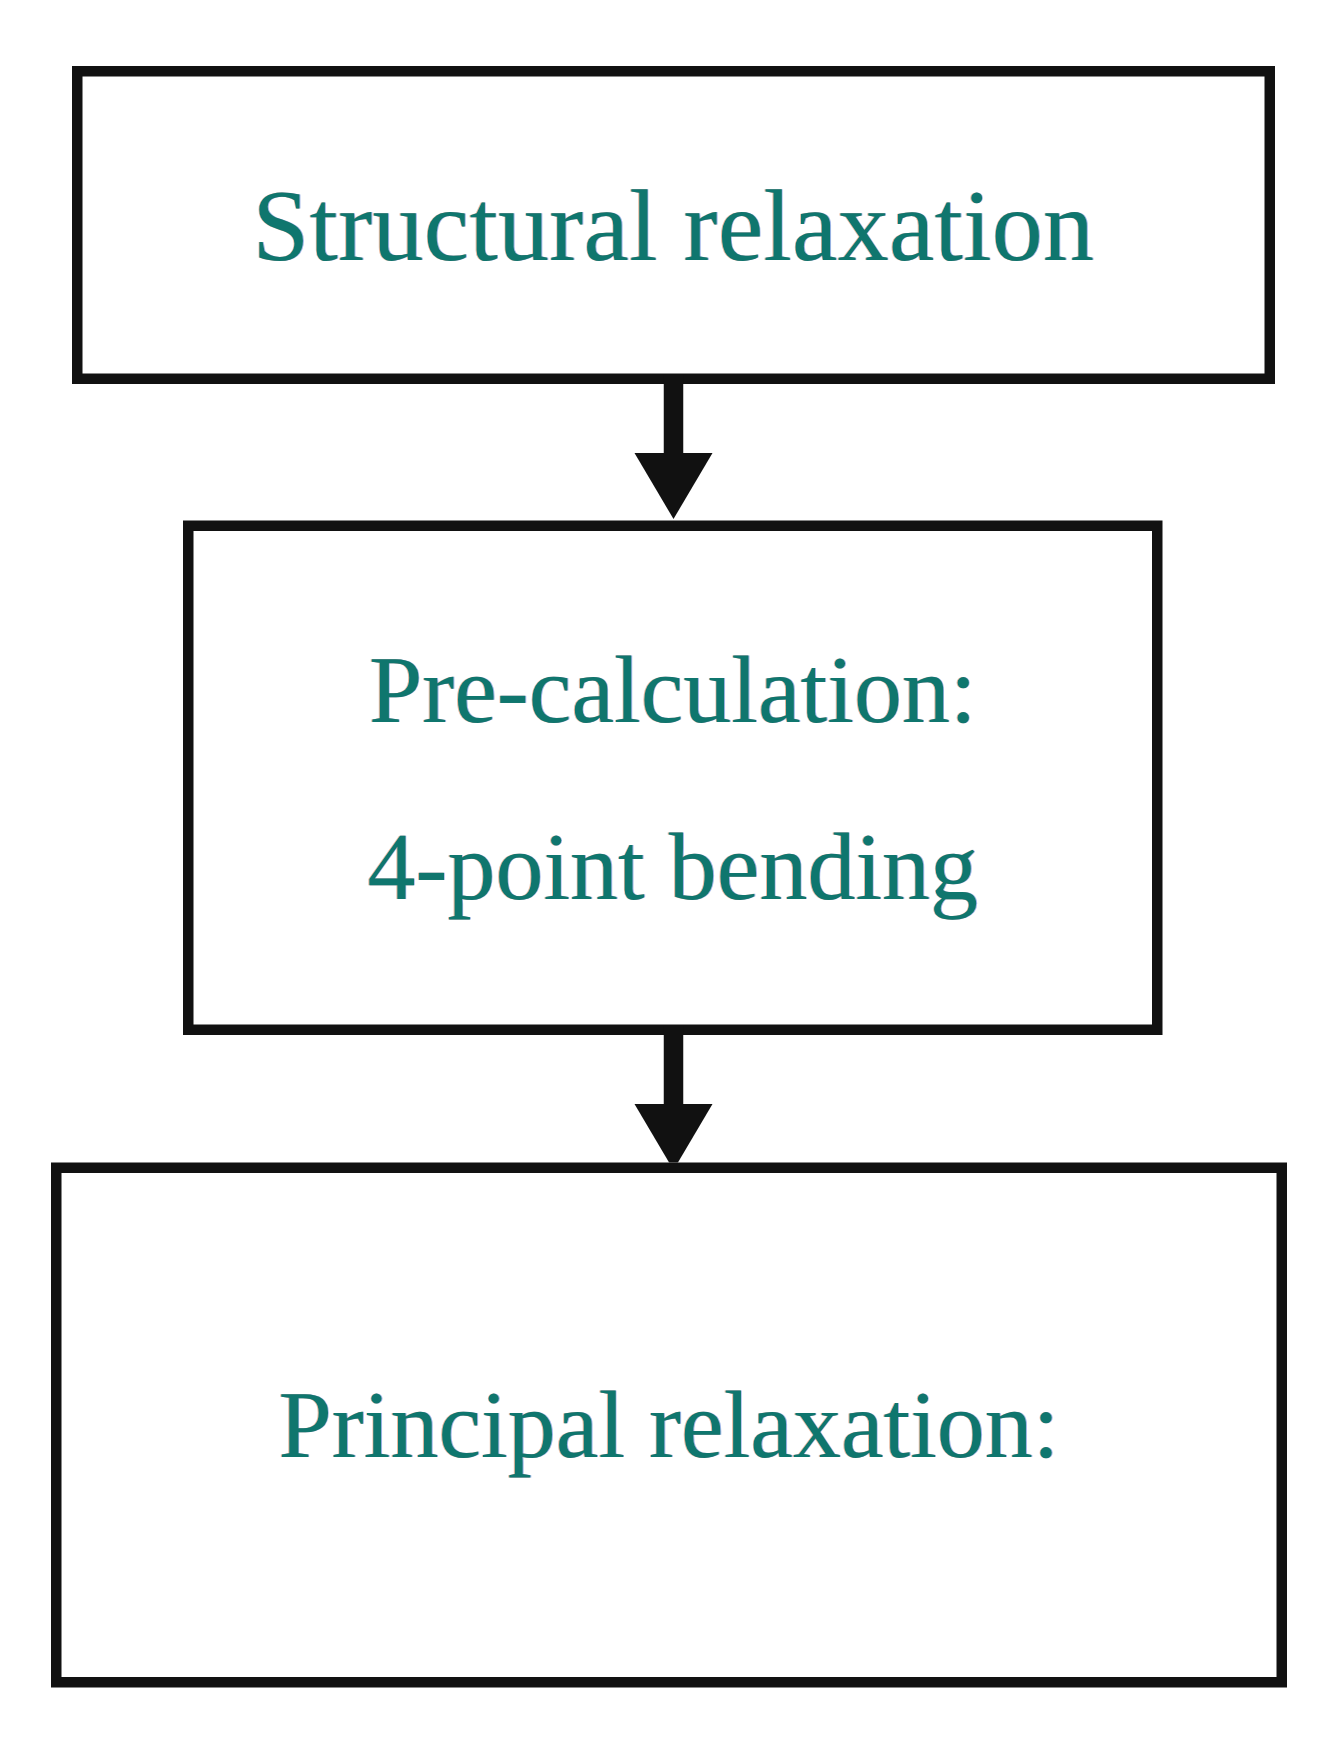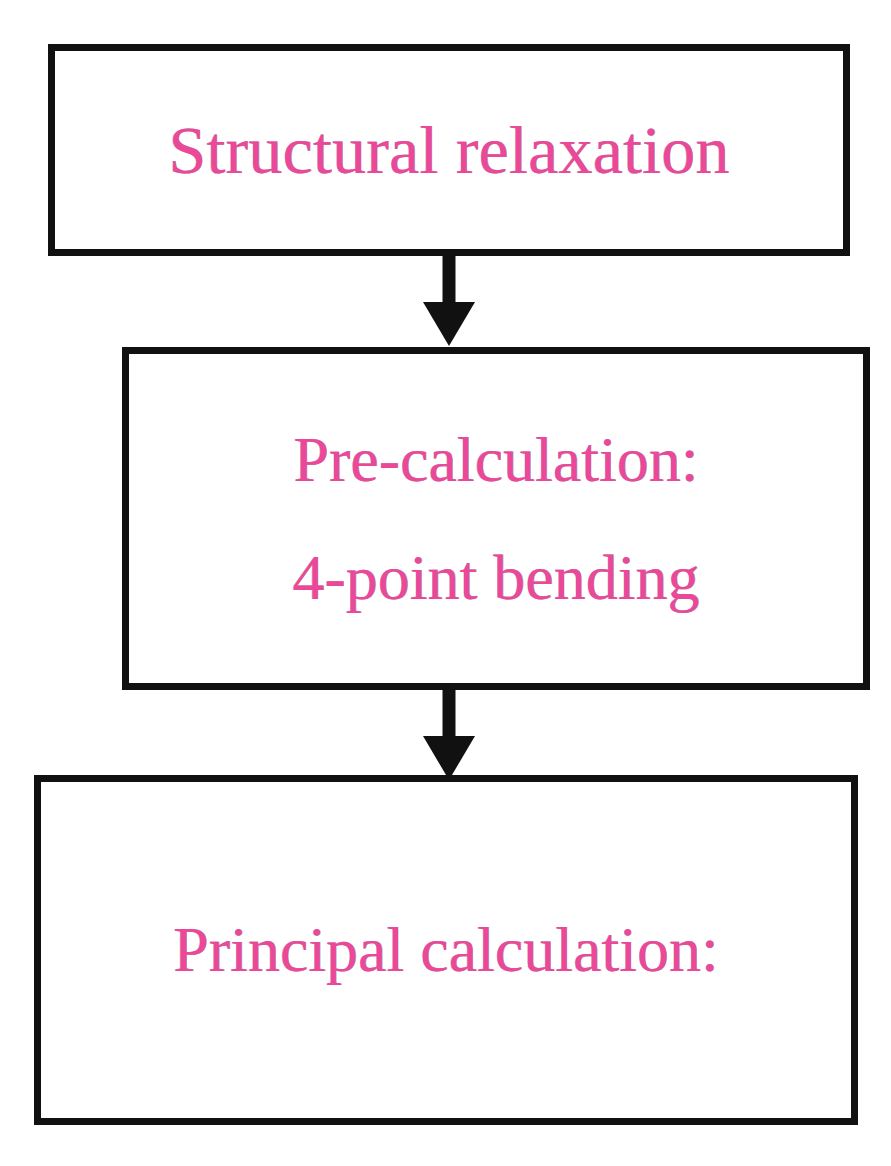--- a/index.html
+++ b/index.html
@@ -33,21 +33,21 @@
     align-items: center;
     justify-content: center;
   }
 
   .node-line {
     display: block;
     white-space: nowrap;
     text-align: center;
     font-family: "Liberation Serif", "DejaVu Serif", serif;
     font-weight: 400;
-    color: #ec4899;
+    color: #0f766e;
     
     text-shadow: -0.6px 0 rgba(190,70,0,0.38), 0.6px 0 rgba(0,60,190,0.38);
   }
 
   
   #node-structural-relaxation {
     left: 48px;
     top: 44px;
     width: 802px;
     height: 212px;
@@ -55,21 +55,21 @@
   #node-structural-relaxation .node-line {
     font-size: 68px;
     line-height: 1.04;
     letter-spacing: 0.2px;
   }
 
   
   #node-pre-calculation {
     left: 122px;
     top: 347px;
-    width: 748px;
+    width: 653px;
     height: 343px;
   }
   #node-pre-calculation .node-line {
     font-size: 64px;
     line-height: 1.0;
   }
   #node-pre-calculation .node-line + .node-line {
     margin-top: 54px;
   }
 
@@ -129,16 +129,16 @@
   </div>
 
   <div class="connector" id="connector-2">
     <svg width="60" height="100" viewBox="0 0 60 100" aria-hidden="true">
       <rect x="23.5" y="0" width="13" height="58" fill="#111111"></rect>
       <polygon points="4,52 56,52 30,96" fill="#111111"></polygon>
     </svg>
   </div>
 
   <div class="node" id="node-principal-calculation">
-    <span class="node-line">Principal calculation:</span>
+    <span class="node-line">Principal relaxation:</span>
   </div>
 
 </div>
 
 </body></html>

